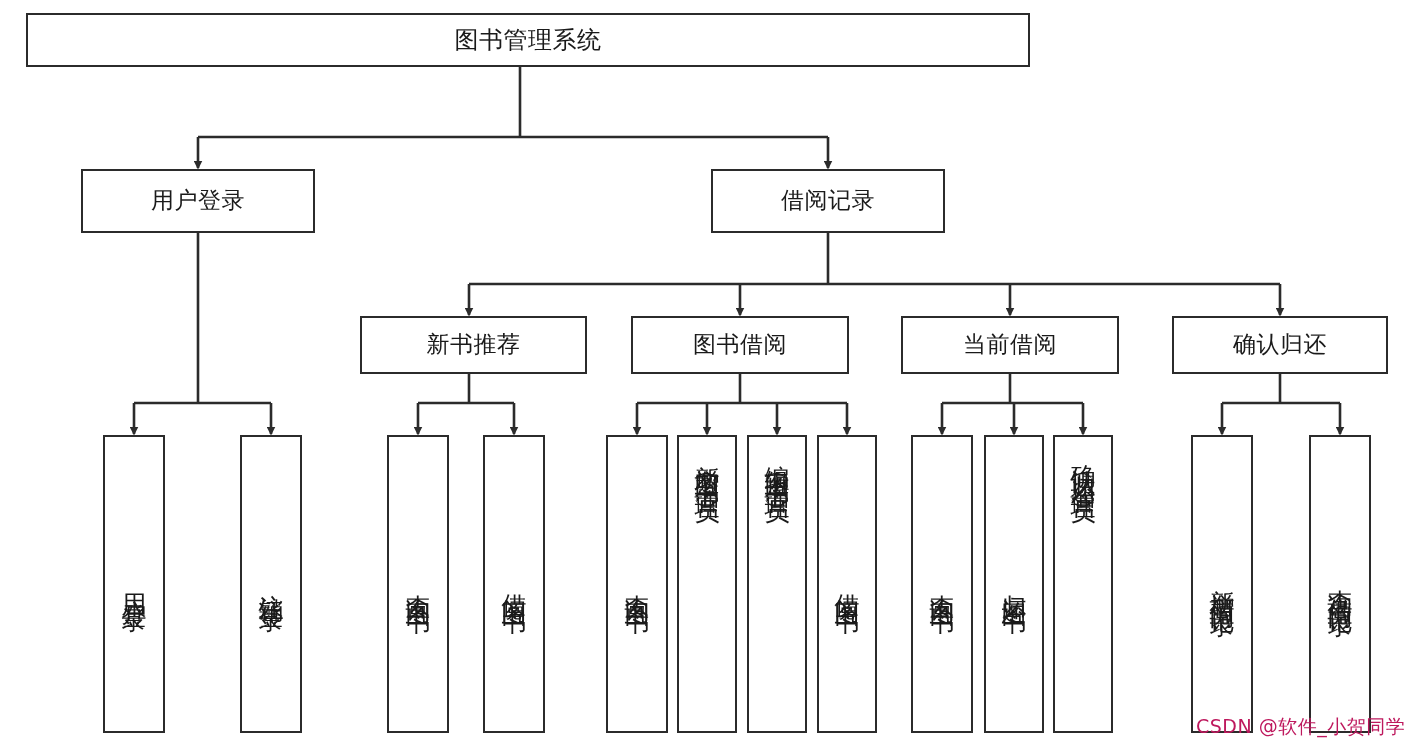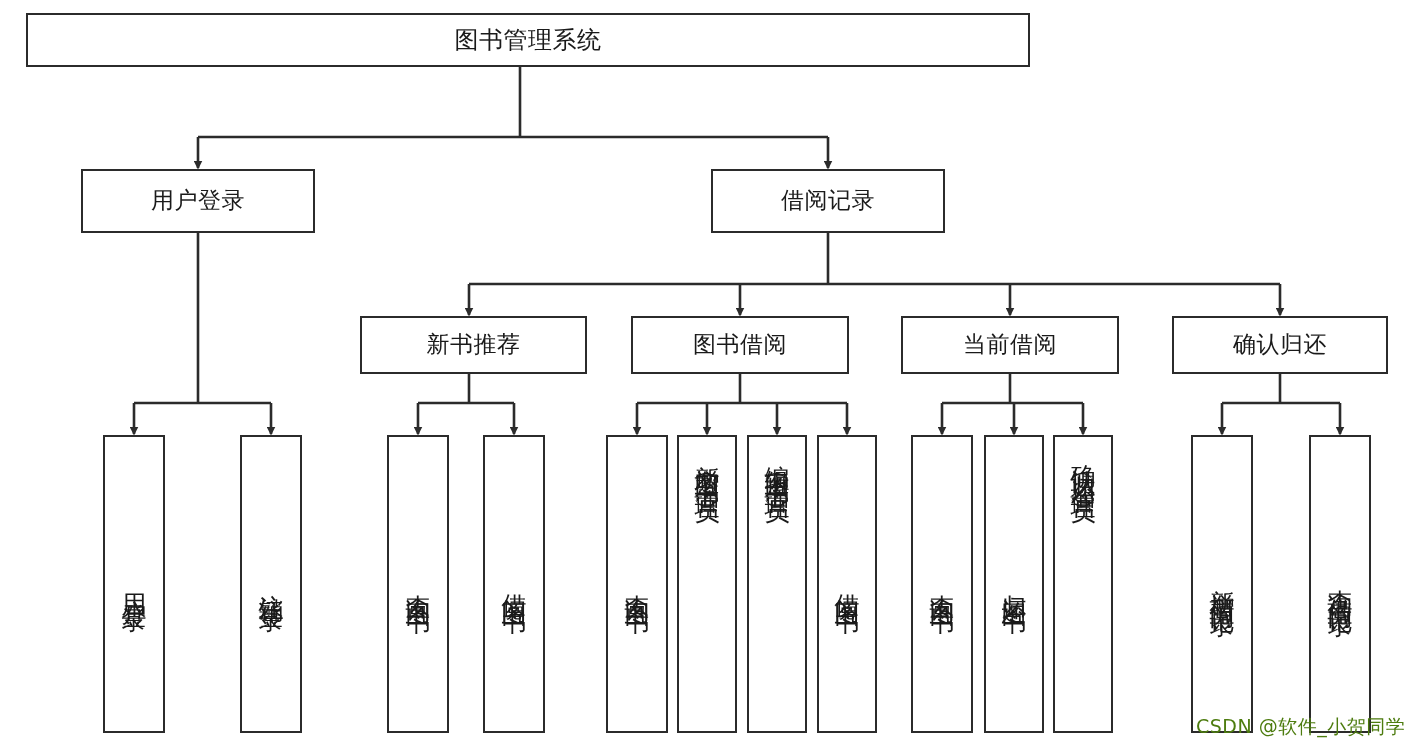--- a/index.html
+++ b/index.html
@@ -65,21 +65,21 @@
     line-height: 1;
   }
   
   .node.vert.centered {
     align-items: center;
     padding-top: 0;
   }
   .watermark {
     position: absolute;
     font-size: 19px;
-    color: #4d7c0f;
+    color: #be185d;
     white-space: nowrap;
     letter-spacing: 0.5px;
   }
 </style>
 </head>
 <body>
 
 <div id="diagram-root">
 
   <svg id="edge-layer" viewBox="0 0 1405 747" xmlns="http://www.w3.org/2000/svg">

